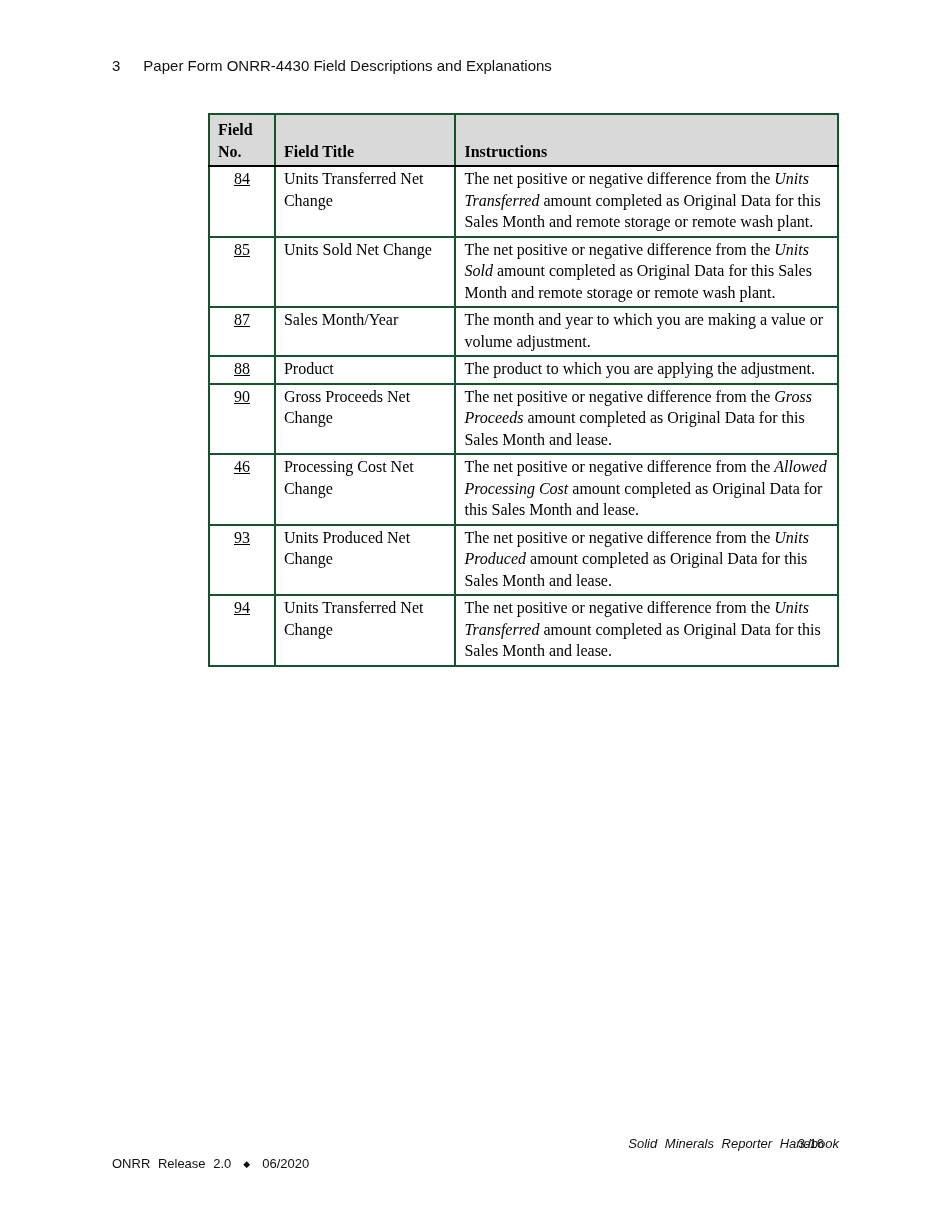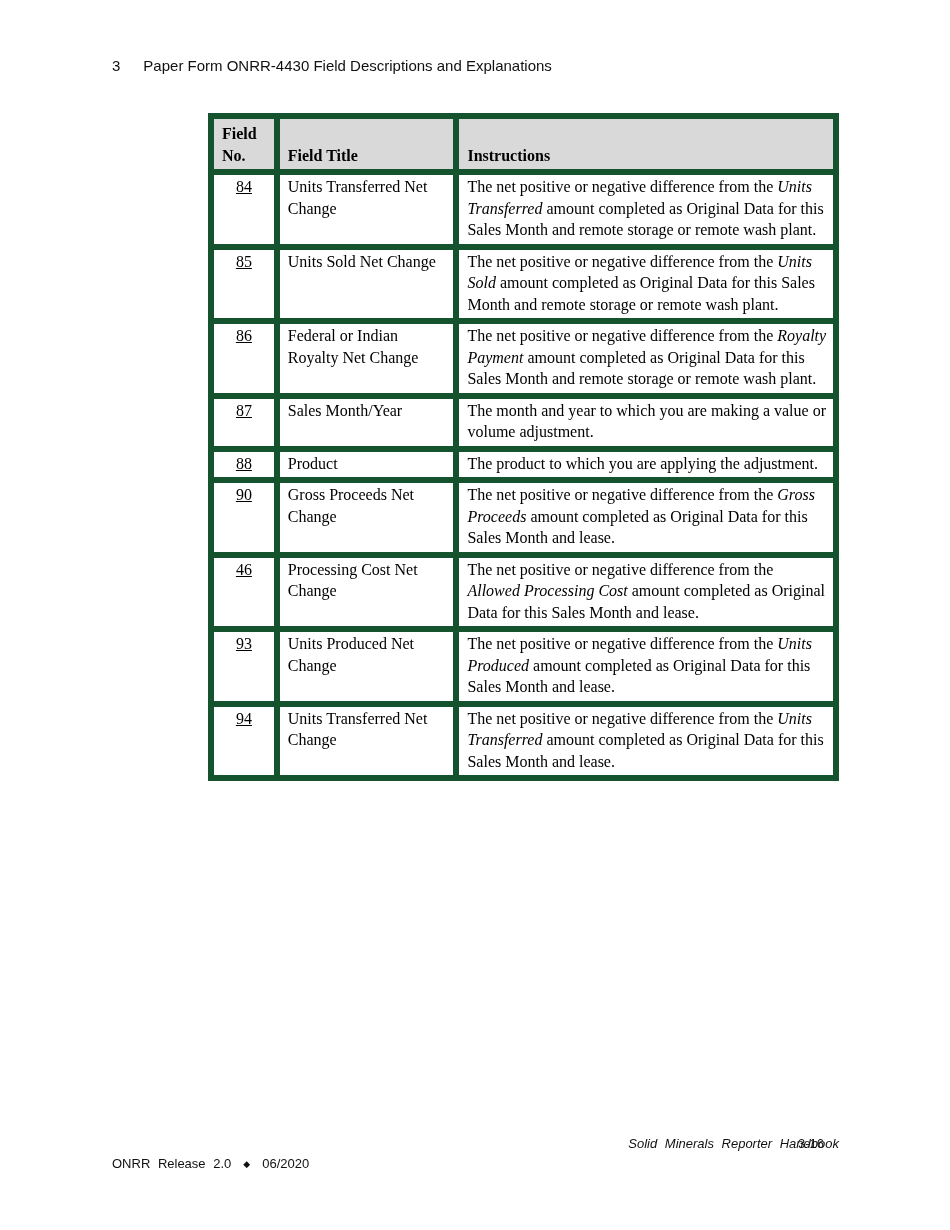--- a/index.html
+++ b/index.html
@@ -24,21 +24,21 @@
   
   table.fields{
     position:absolute;left:208px;top:113px;
     width:631px;
     border-collapse:collapse;
     border:2px solid #000;
     font-size:16px;
     line-height:21.5px;
   }
   table.fields th, table.fields td{
-    border:6px solid #14532d;
+    border:2px solid #14532d;
     vertical-align:top;
     text-align:left;
     padding:1px 5px 3px 8px;
   }
   table.fields thead th{
     background:#d9d9d9;
     font-weight:bold;
     vertical-align:bottom;
     border-bottom:2px solid #000;
     padding-top:4px;
@@ -99,25 +99,20 @@
           <td class="col-no">84</td>
           <td>Units Transferred Net Change</td>
           <td>The net positive or negative difference from the <em>Units Transferred</em> amount completed as Original Data for this Sales Month and remote storage or remote wash plant.</td>
         </tr>
         <tr>
           <td class="col-no">85</td>
           <td>Units Sold Net Change</td>
           <td>The net positive or negative difference from the <em>Units Sold</em> amount completed as Original Data for this Sales Month and remote storage or remote wash plant.</td>
         </tr>
         <tr>
-          <td class="col-no">86</td>
-          <td>Federal or Indian Royalty Net Change</td>
-          <td>The net positive or negative difference from the <em>Royalty Payment</em> amount completed as Original Data for this Sales Month and remote storage or remote wash plant.</td>
-        </tr>
-        <tr>
           <td class="col-no">87</td>
           <td>Sales Month/Year</td>
           <td>The month and year to which you are making a value or volume adjustment.</td>
         </tr>
         <tr>
           <td class="col-no">88</td>
           <td>Product</td>
           <td>The product to which you are applying the adjustment.</td>
         </tr>
         <tr>

